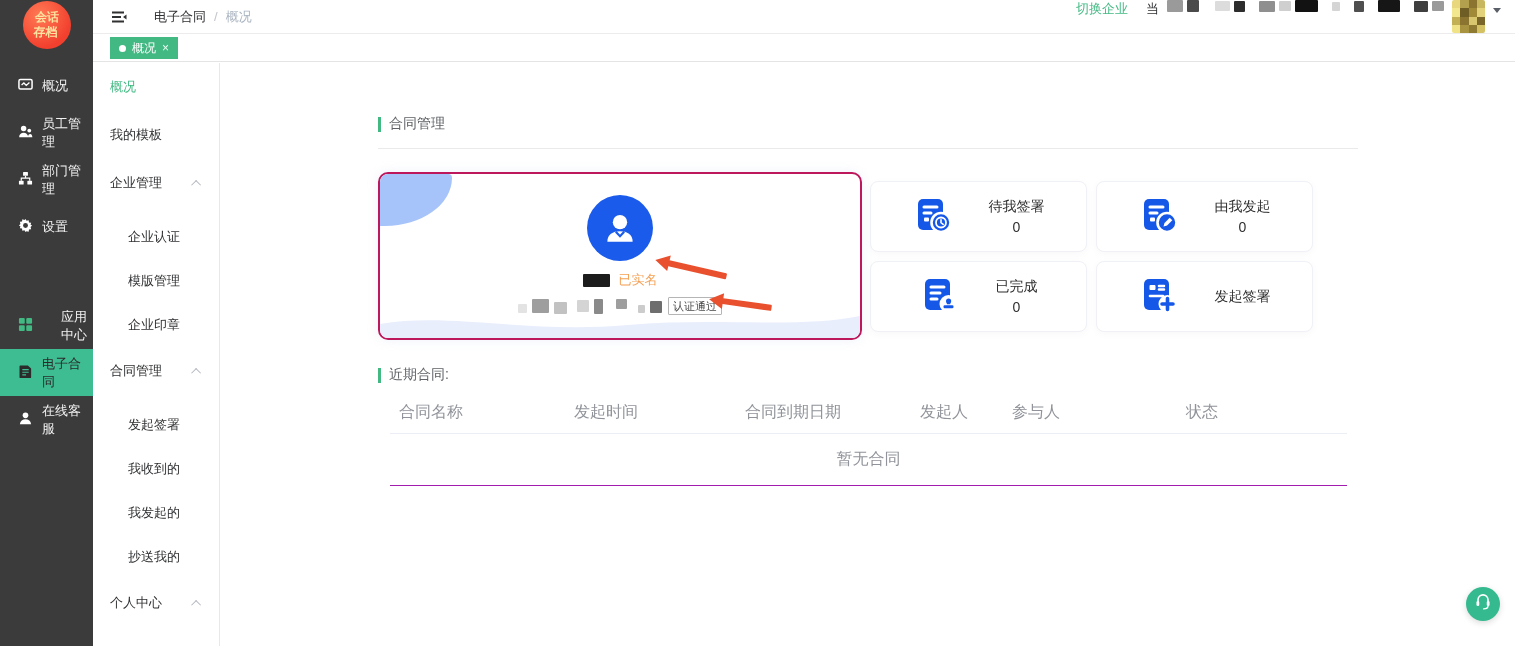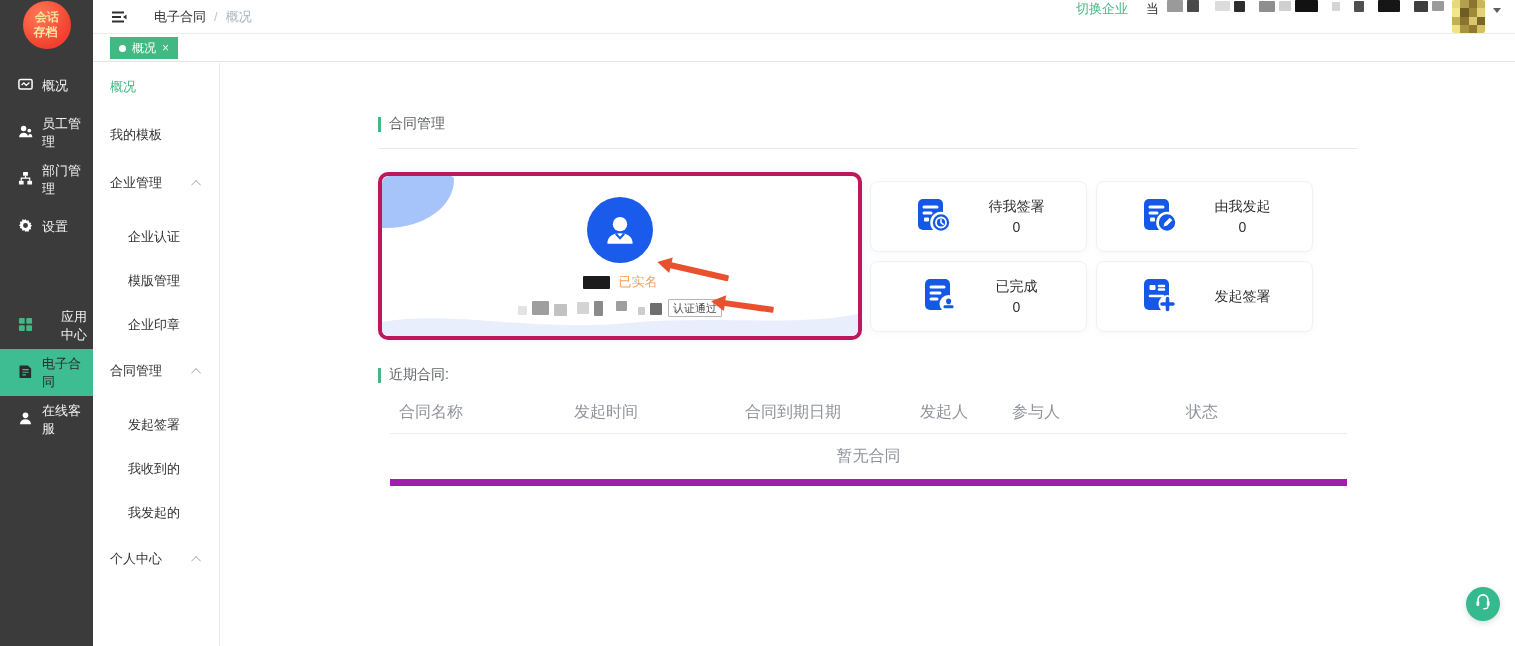--- a/index.html
+++ b/index.html
@@ -72,21 +72,21 @@
           transform:rotate(45deg) translateY(2px); }
 
   
   .content { position:absolute; left:221px; top:63px; right:0; bottom:0; background:#fff; overflow:hidden; }
   .content-inner { margin-left:157px; width:980px; }
   .section-title { margin-top:52px; display:flex; align-items:center; font-size:14px; color:#5f6266; }
   .green-bar { display:inline-block; width:3px; height:15px; background:#42b983; margin-right:8px; }
   .section-divider { border-top:1px solid #eaeaea; margin-top:15px; }
 
   .cards-row { display:flex; align-items:flex-start; margin-top:23px; }
-  .profile-card { position:relative; width:484px; height:168px; background:#fff; border:4px solid #be185d;
+  .profile-card { position:relative; width:484px; height:168px; background:#fff; border:2px solid #be185d;
                   border-radius:10px; overflow:hidden; box-shadow:0 0 12px rgba(170,185,230,.18); flex:0 0 auto; }
   .blob { position:absolute; left:0; top:0; width:72px; height:52px; background:#a6c4f9;
           border-radius:8px 4px 100% 0; }
   .wave { position:absolute; left:0; bottom:0; width:100%; height:30px; }
   .p-avatar { position:relative; width:66px; height:66px; margin:21px auto 0; border-radius:50%;
               background:#1a5beb; display:flex; align-items:center; justify-content:center; }
   .name-row { position:relative; margin-top:10px; display:flex; align-items:center; justify-content:center; gap:9px; }
   .redact-name { width:27px; height:13px; background:#1c1c1c; border-radius:1px; }
   .realname { color:#f5a054; font-size:13px; }
   .company-row { position:relative; margin-top:8px; display:flex; align-items:center; justify-content:center; gap:6px; }
@@ -116,21 +116,21 @@
                justify-content:center; gap:36px; cursor:pointer; }
   .stat-text { text-align:center; font-size:14px; color:#2f2f2f; line-height:1.45; }
 
   .recent-title { margin-top:26px; }
   .table { margin-top:8px; margin-left:12px; width:957px; font-size:16px; }
   .thead { display:flex; align-items:center; height:42px; border-bottom:1px solid #ebeef5; color:#909399; }
   .th { padding-left:9px; }
   .th1{flex:0 0 175px;} .th2{flex:0 0 171px;} .th3{flex:0 0 175px;} .th4{flex:0 0 92px;}
   .th5{flex:0 0 174px;} .th6{flex:1;}
   .empty-row { height:52px; display:flex; align-items:center; justify-content:center;
-               color:#909399; border-bottom:7px solid #a21caf; }
+               color:#909399; border-bottom:1px solid #a21caf; }
 
   .service-btn { position:absolute; right:15px; bottom:25px; width:34px; height:34px; border-radius:50%;
                  background:#35ba8f; display:flex; align-items:center; justify-content:center;
                  cursor:pointer; box-shadow:0 2px 6px rgba(0,0,0,.15); z-index:7; }
 </style>
 </head>
 <body>
 
 <div class="app">
 
@@ -297,20 +297,23 @@
       </div>
     <div class="sm-item sm-sub sm-first">
         <span>发起签署</span>
       </div>
     <div class="sm-item sm-sub">
         <span>我收到的</span>
       </div>
     <div class="sm-item sm-sub">
         <span>我发起的</span>
       </div>
+    <div class="sm-item sm-sub">
+        <span>抄送我的</span>
+      </div>
     <div class="sm-item">
         <span>个人中心</span>
         <span class="chev"></span>
       </div>
   </div>
 
   <div class="content">
     <div class="content-inner">
 
       <div class="section-title">

